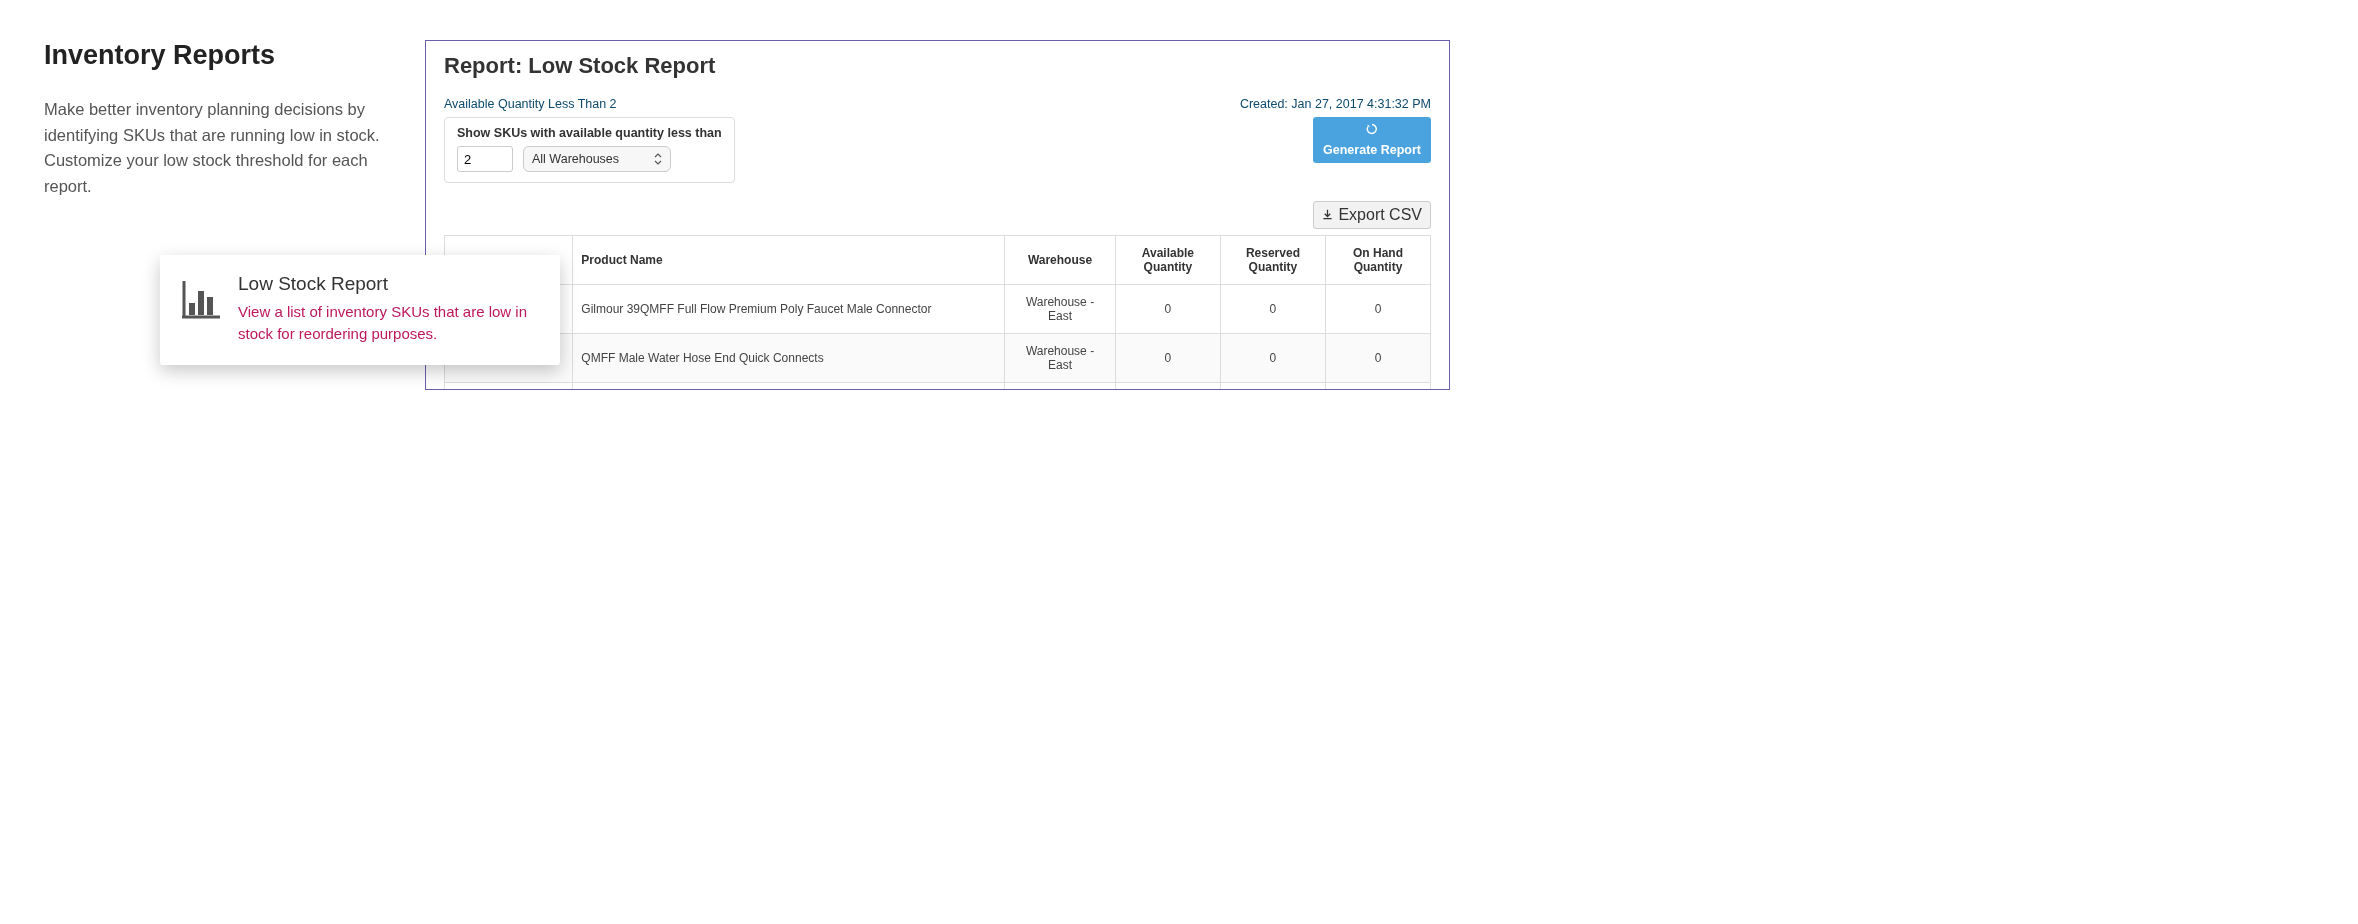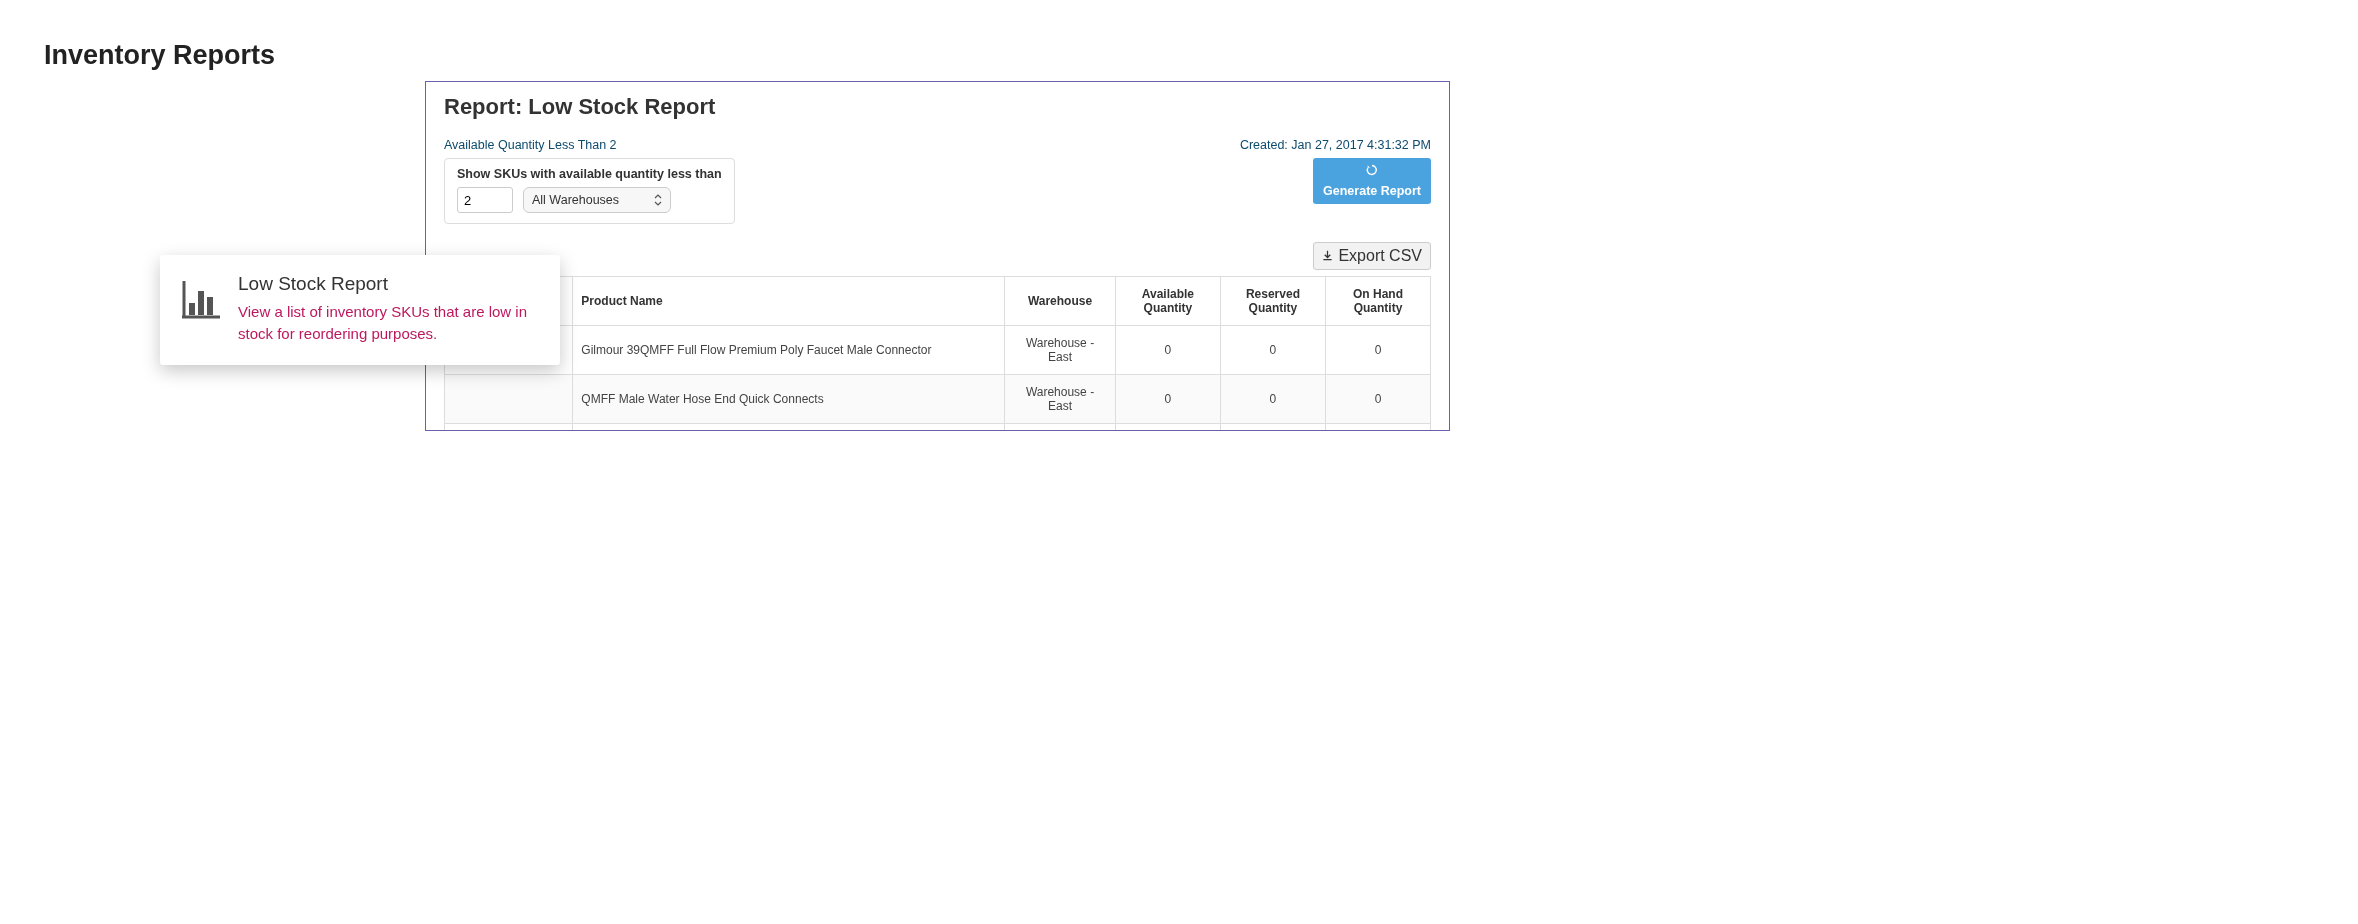--- a/index.html
+++ b/index.html
@@ -32,21 +32,20 @@
   .report-panel {
     position: absolute;
     left: 425px;
     top: 40px;
     width: 1025px;
     height: 350px;
     border: 1px solid #6a5fab;
     background: #fff;
     padding: 12px 18px 12px 18px;
     overflow: hidden;
-    margin-top: 41px;
   }
   .report-title {
     font-size: 22px;
     color: #333;
     margin-bottom: 18px;
   }
   .subhead-row {
     display: flex;
     justify-content: space-between;
     align-items: center;
@@ -194,20 +193,21 @@
     font-size: 15px;
     color: #be185d;
     line-height: 1.45;
   }
 </style>
 </head>
 <body>
 
 <div class="left-col">
   <h1 class="page-title">Inventory Reports</h1>
+  <p class="page-desc">Make better inventory planning decisions by identifying SKUs that are running low in stock. Customize your low stock threshold for each report.</p>
 </div>
 
 <div class="report-panel">
   <h2 class="report-title">Report: Low Stock Report</h2>
 
   <div class="subhead-row">
     <span>Available Quantity Less Than 2</span>
     <span>Created: Jan 27, 2017 4:31:32 PM</span>
   </div>
 

